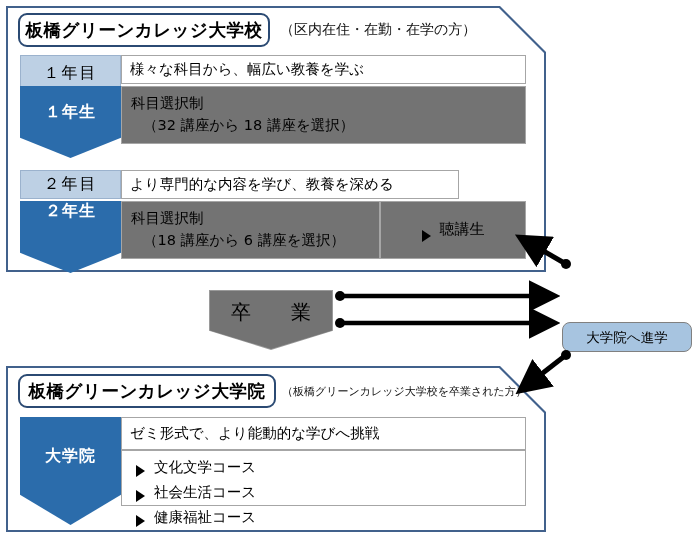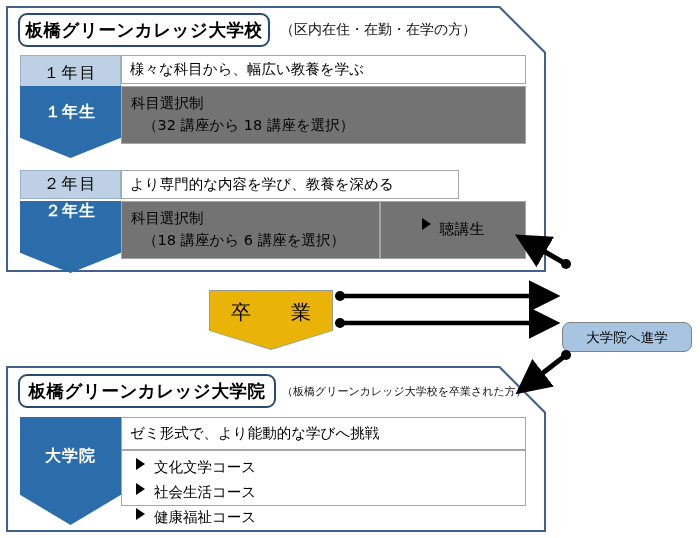--- a/index.html
+++ b/index.html
@@ -92,21 +92,21 @@
     line-height:1.55;
   }
   .cell.center{
     display:flex;align-items:center;justify-content:center;padding:0;
   }
   .indent{display:block;padding-left:12px;}
 
   
   .grad{
     position:absolute;
-    background:#eab308;
+    background:#737373;
     border:0;
     clip-path:polygon(0 0, 100% 0, 100% 68%, 50% 100%, 0 68%);
     display:flex;align-items:flex-start;justify-content:center;
     letter-spacing:10px;
     color:#000;
   }
   .grad-outline{
     position:absolute;
     background:#9a9a9a;
     clip-path:polygon(0 0, 100% 0, 100% 68%, 50% 100%, 0 68%);
@@ -119,21 +119,21 @@
     border:1px solid #808080;
     border-radius:8px;
     box-sizing:border-box;
     display:flex;align-items:center;justify-content:center;
     text-align:center;
     line-height:1.35;
     color:#000;
   }
 
   
-  .bullet-line{display:flex;align-items:flex-start;white-space:nowrap;}
+  .bullet-line{display:flex;align-items:flex-end;white-space:nowrap;}
   .tri{
     display:inline-block;
     width:0;height:0;
     border-left:9px solid #000;
     border-top:6px solid transparent;
     border-bottom:6px solid transparent;
     margin-right:9px;
   }
   .courses{
     position:absolute;

